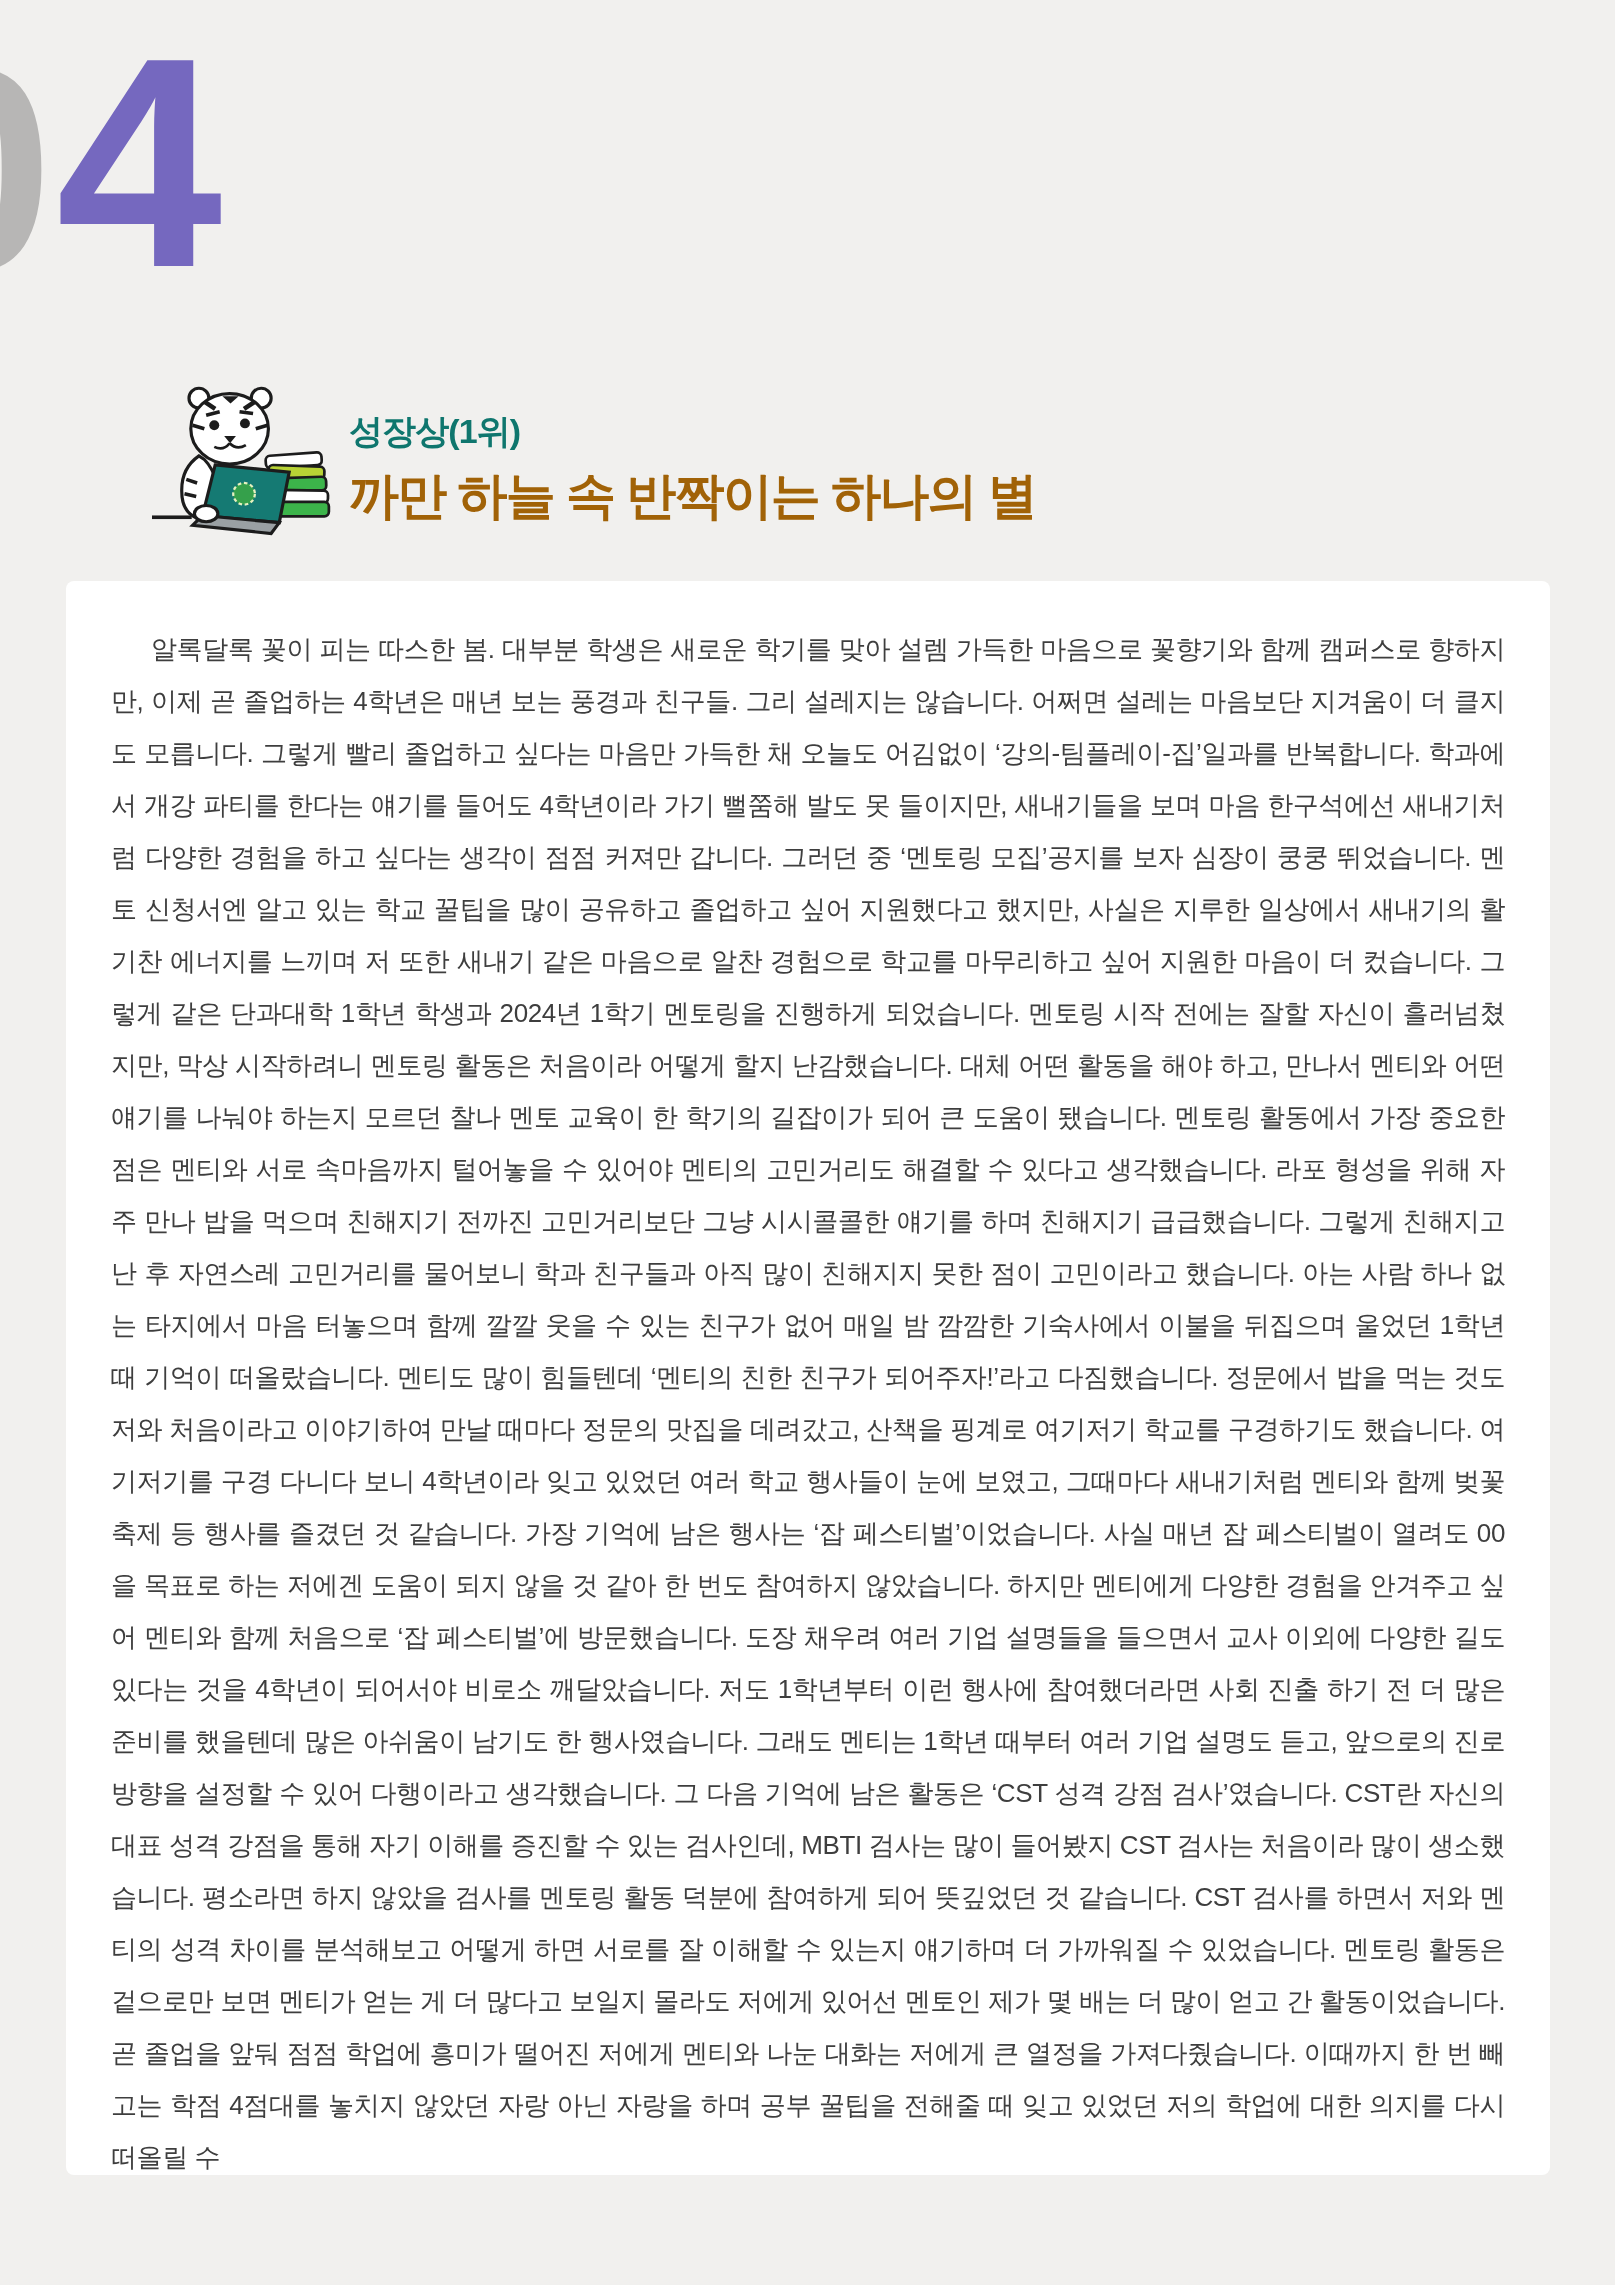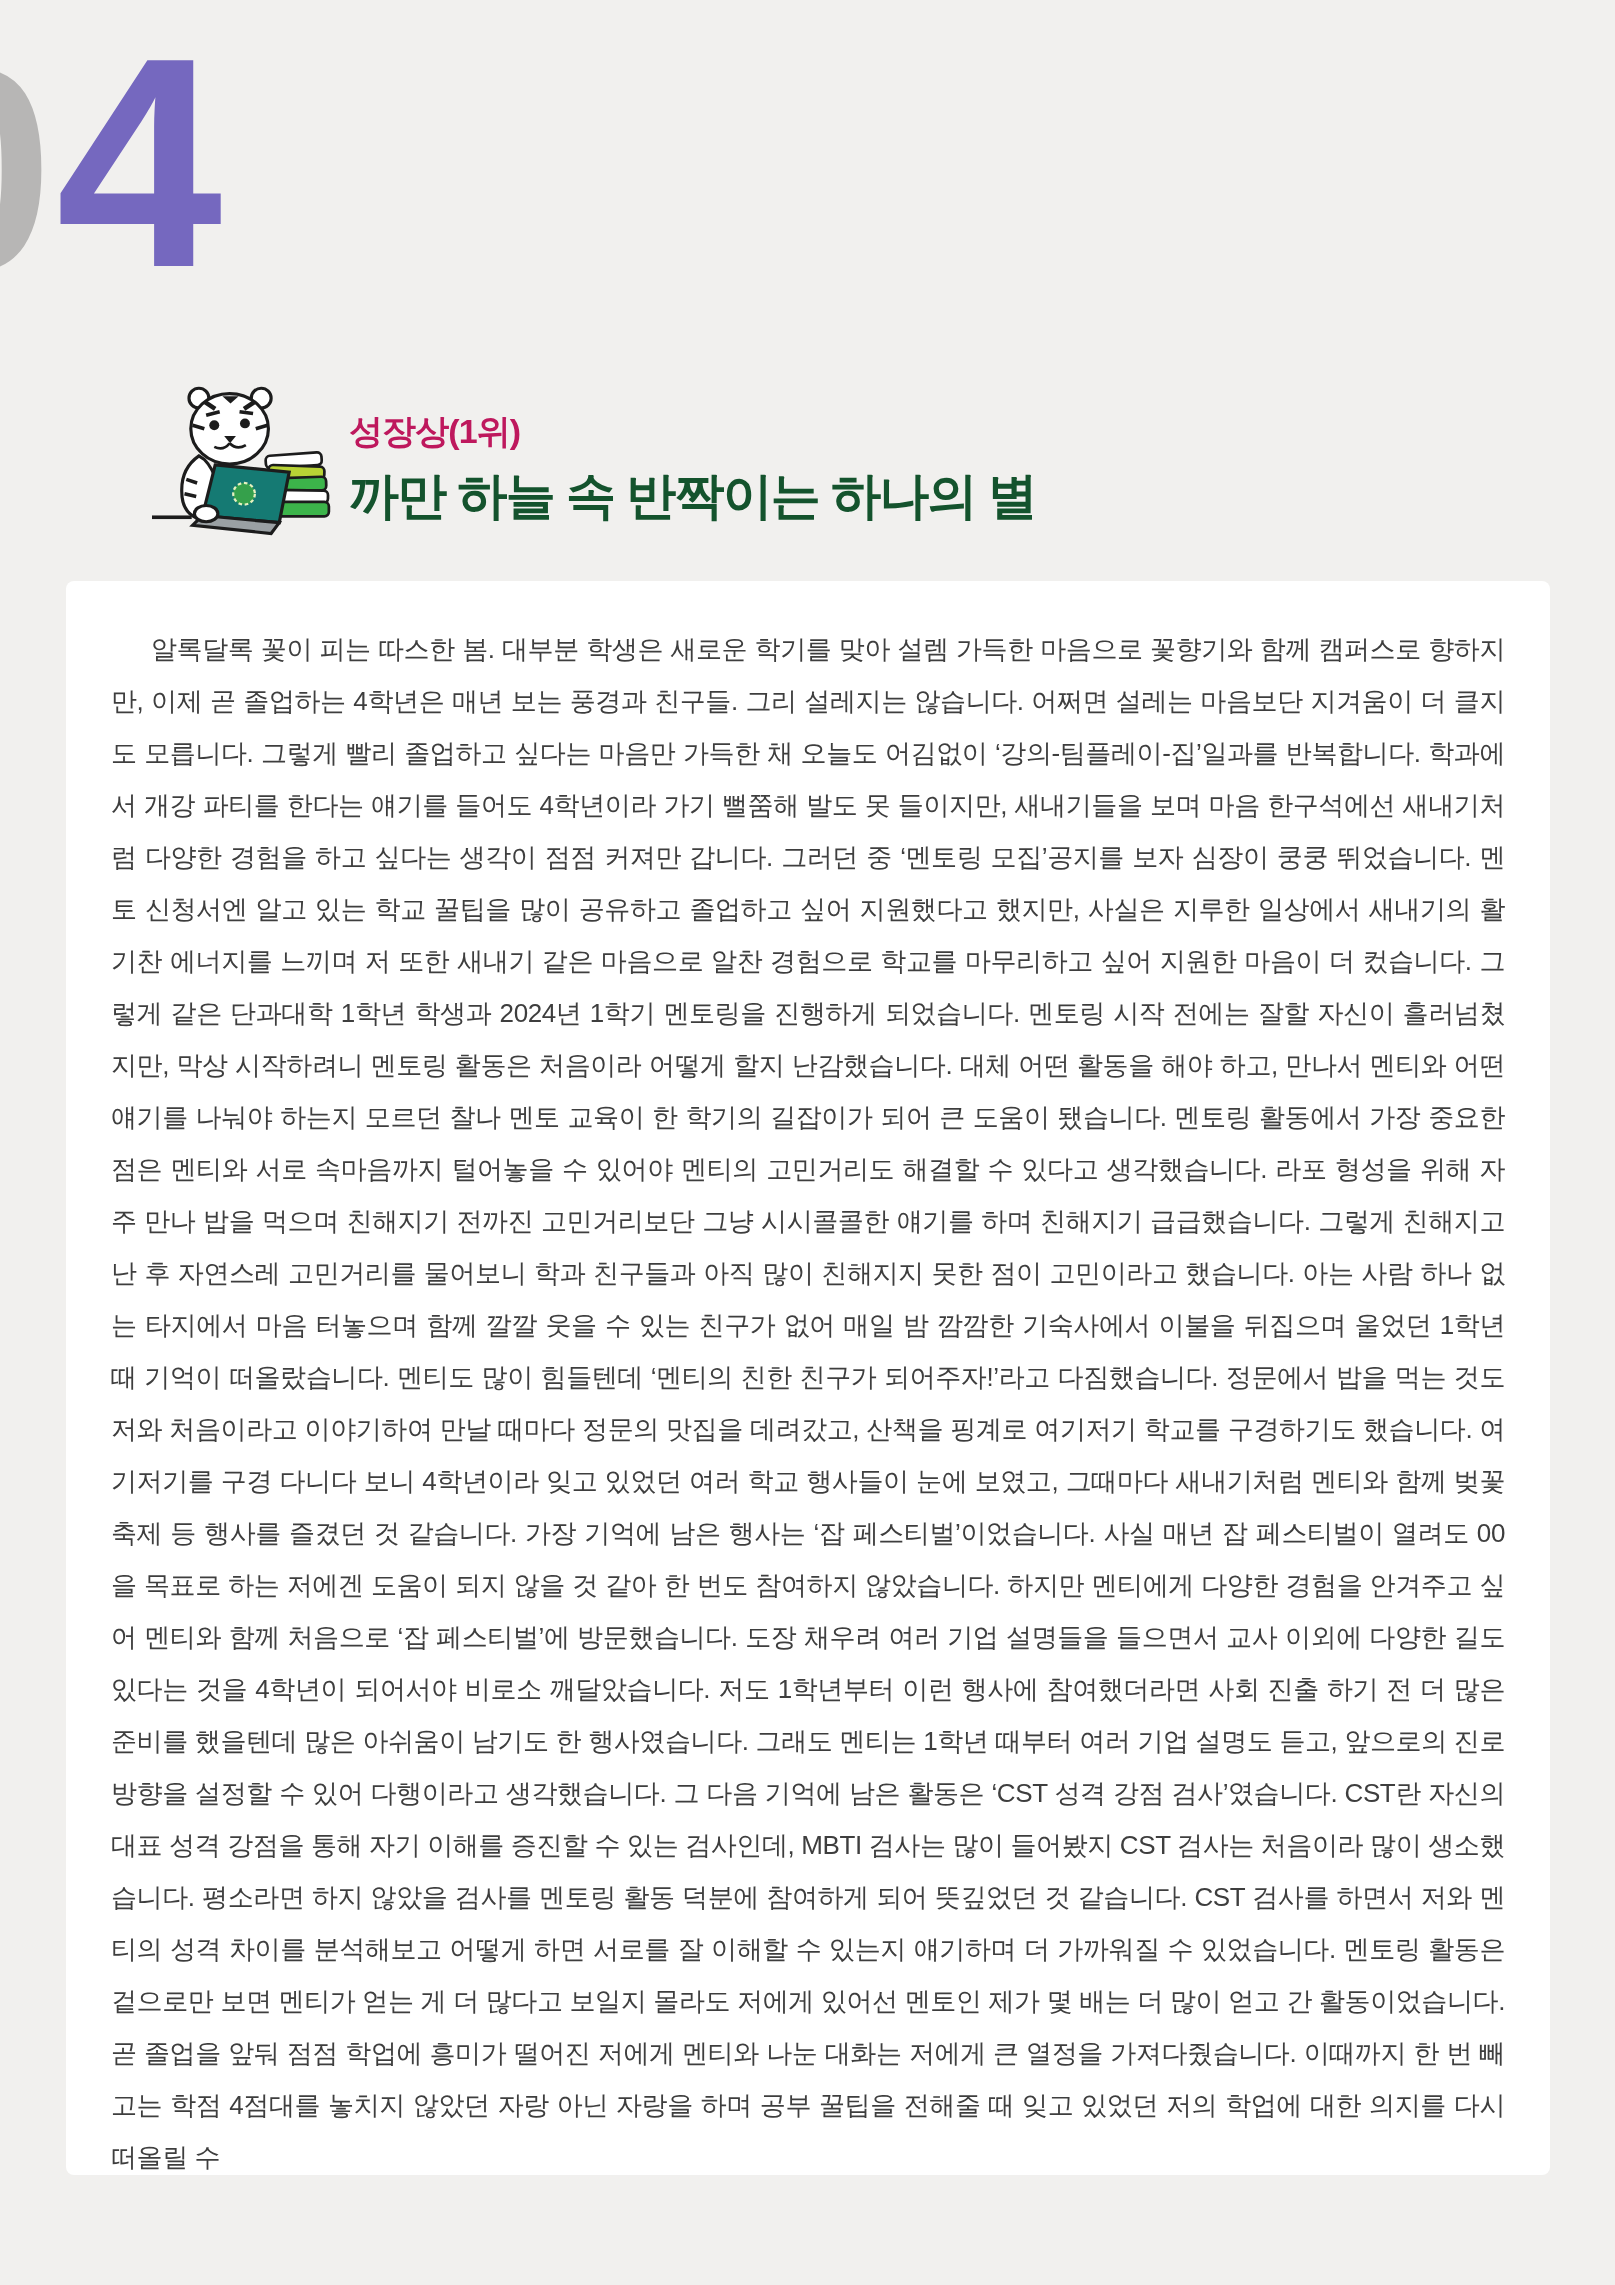--- a/index.html
+++ b/index.html
@@ -41,30 +41,30 @@
   .mascot{
     position:absolute;
     left:152px;top:378px;
     width:185px;height:163px;
   }
   .award-label{
     position:absolute;
     left:349px;top:409px;
     font-size:34px;
     font-weight:600;
-    color:#be185d;
+    color:#0f766e;
     letter-spacing:-0.9px;
   }
   .award-title{
     position:absolute;
     left:349px;top:463px;
     margin:0;
     font-size:50px;
     font-weight:700;
-    color:#14532d;
+    color:#a16207;
     letter-spacing:-1.8px;
   }
 
   
   .card{
     position:absolute;
     left:66px;top:581px;
     width:1484px;height:1594px;
     background:#ffffff;
     border-radius:8px;

